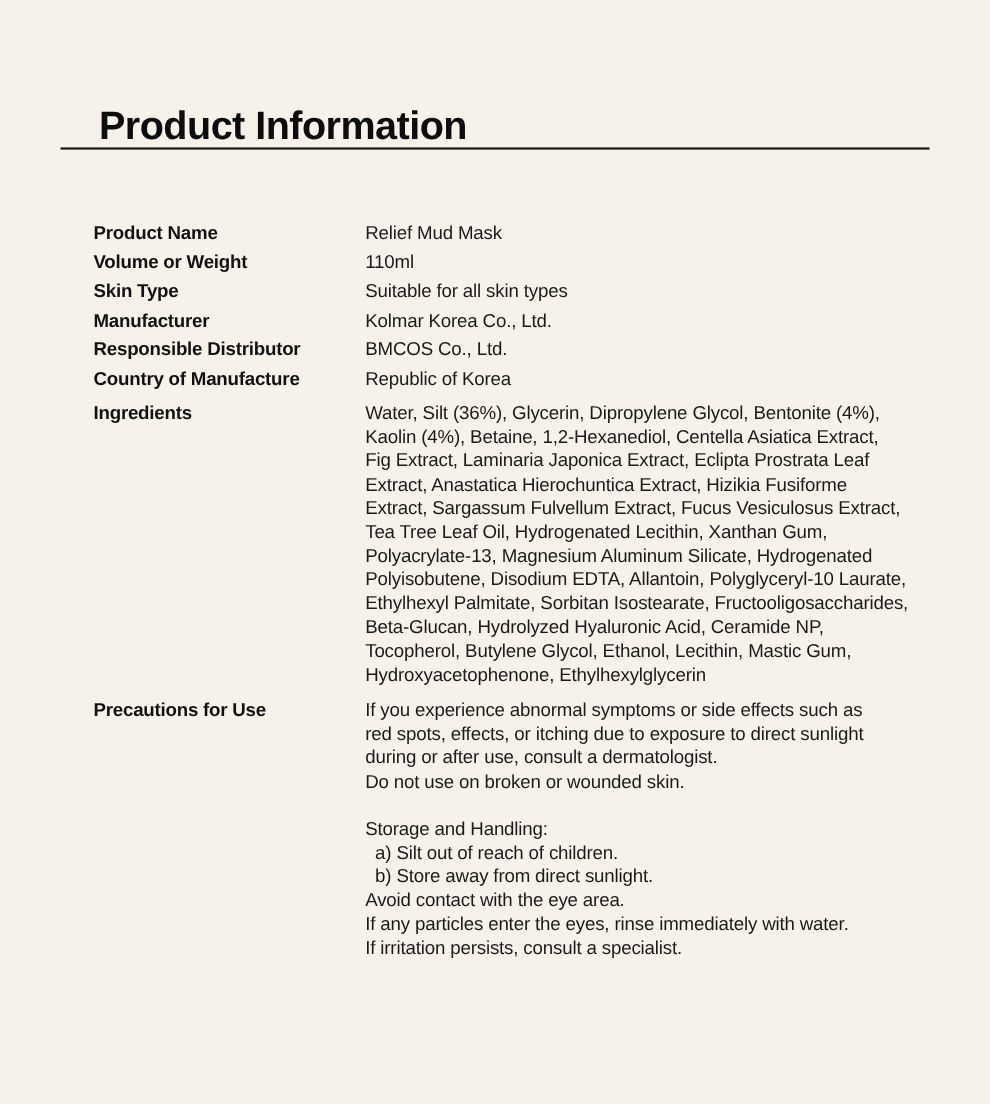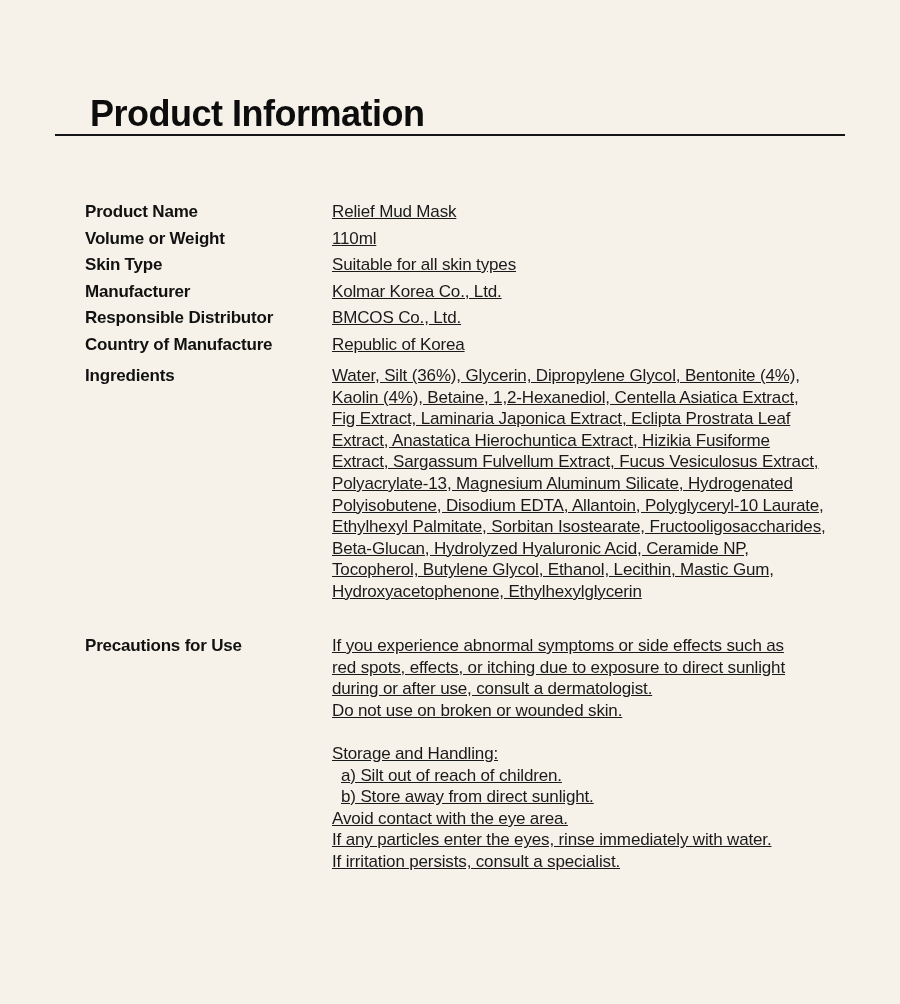--- a/index.html
+++ b/index.html
@@ -59,21 +59,20 @@
       line-height: 22px;
       color: #111;
       letter-spacing: -0.2px;
     }
     .value {
       flex: 1;
       font-size: 17px;
       line-height: 21.6px;
       color: #1a1a1a;
       letter-spacing: -0.15px;
-      text-decoration: underline;
     }
     .row.simple { height: 26.5px; }
     .row.exp { height: 53px; }
     .row.ingredients { margin-top: 5px; height: 270px; }
     .line { display: block; white-space: pre; }
     .indent { padding-left: 9px; }
     .blank { height: 21.6px; }
   </style>
 </head>
 <body>
@@ -116,20 +115,21 @@
     </div>
 
     <div class="row ingredients">
       <div class="label">Ingredients</div>
       <div class="value">
         <span class="line">Water, Silt (36%), Glycerin, Dipropylene Glycol, Bentonite (4%),</span>
         <span class="line">Kaolin (4%), Betaine, 1,2-Hexanediol, Centella Asiatica Extract,</span>
         <span class="line">Fig Extract, Laminaria Japonica Extract, Eclipta Prostrata Leaf</span>
         <span class="line">Extract, Anastatica Hierochuntica Extract, Hizikia Fusiforme</span>
         <span class="line">Extract, Sargassum Fulvellum Extract, Fucus Vesiculosus Extract,</span>
+        <span class="line">Tea Tree Leaf Oil, Hydrogenated Lecithin, Xanthan Gum,</span>
         <span class="line">Polyacrylate-13, Magnesium Aluminum Silicate, Hydrogenated</span>
         <span class="line">Polyisobutene, Disodium EDTA, Allantoin, Polyglyceryl-10 Laurate,</span>
         <span class="line">Ethylhexyl Palmitate, Sorbitan Isostearate, Fructooligosaccharides,</span>
         <span class="line">Beta-Glucan, Hydrolyzed Hyaluronic Acid, Ceramide NP,</span>
         <span class="line">Tocopherol, Butylene Glycol, Ethanol, Lecithin, Mastic Gum,</span>
         <span class="line">Hydroxyacetophenone, Ethylhexylglycerin</span>
       </div>
     </div>
 
     <div class="row precautions">

